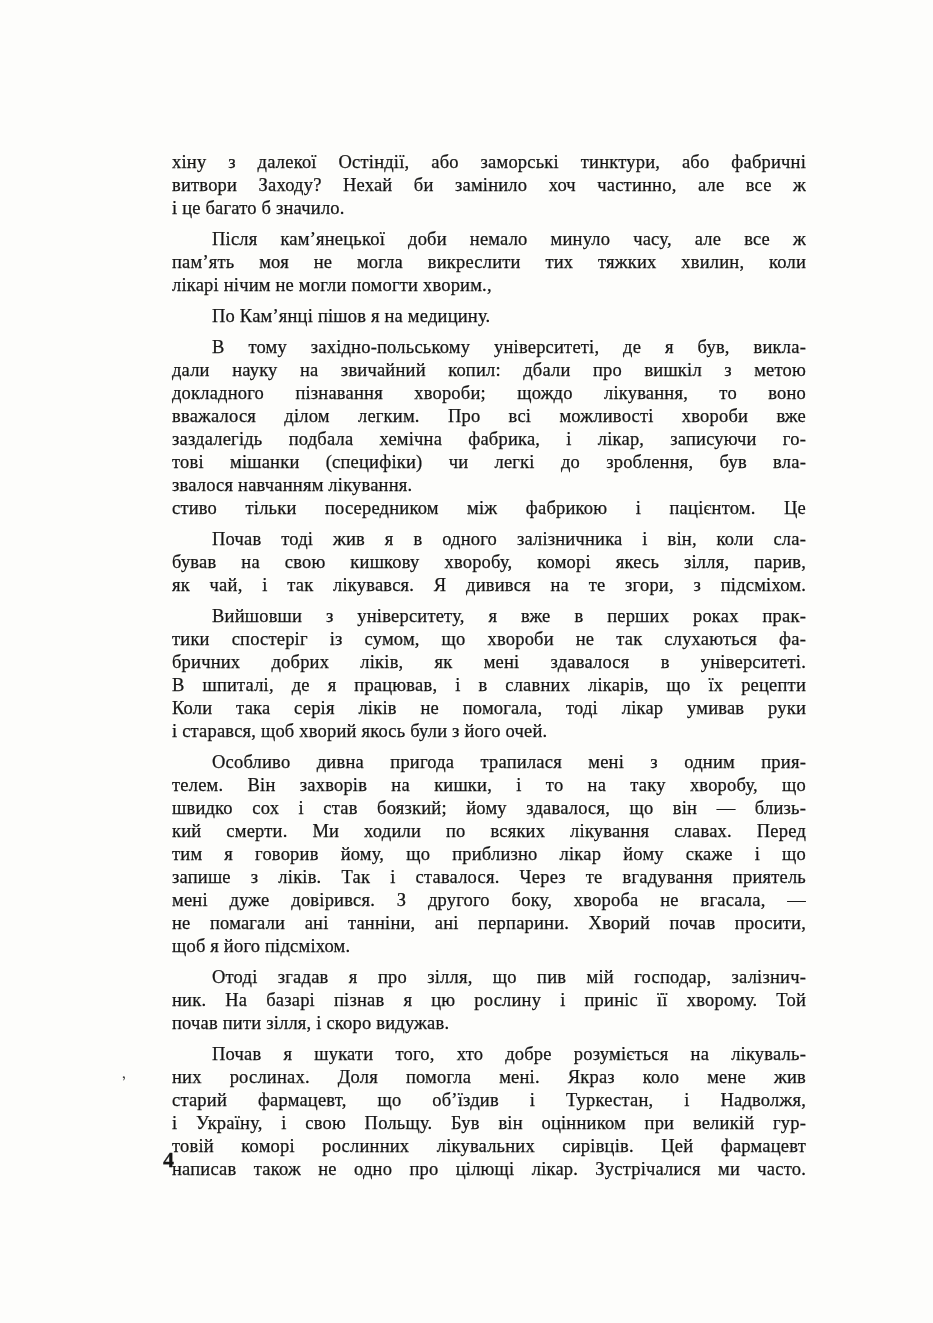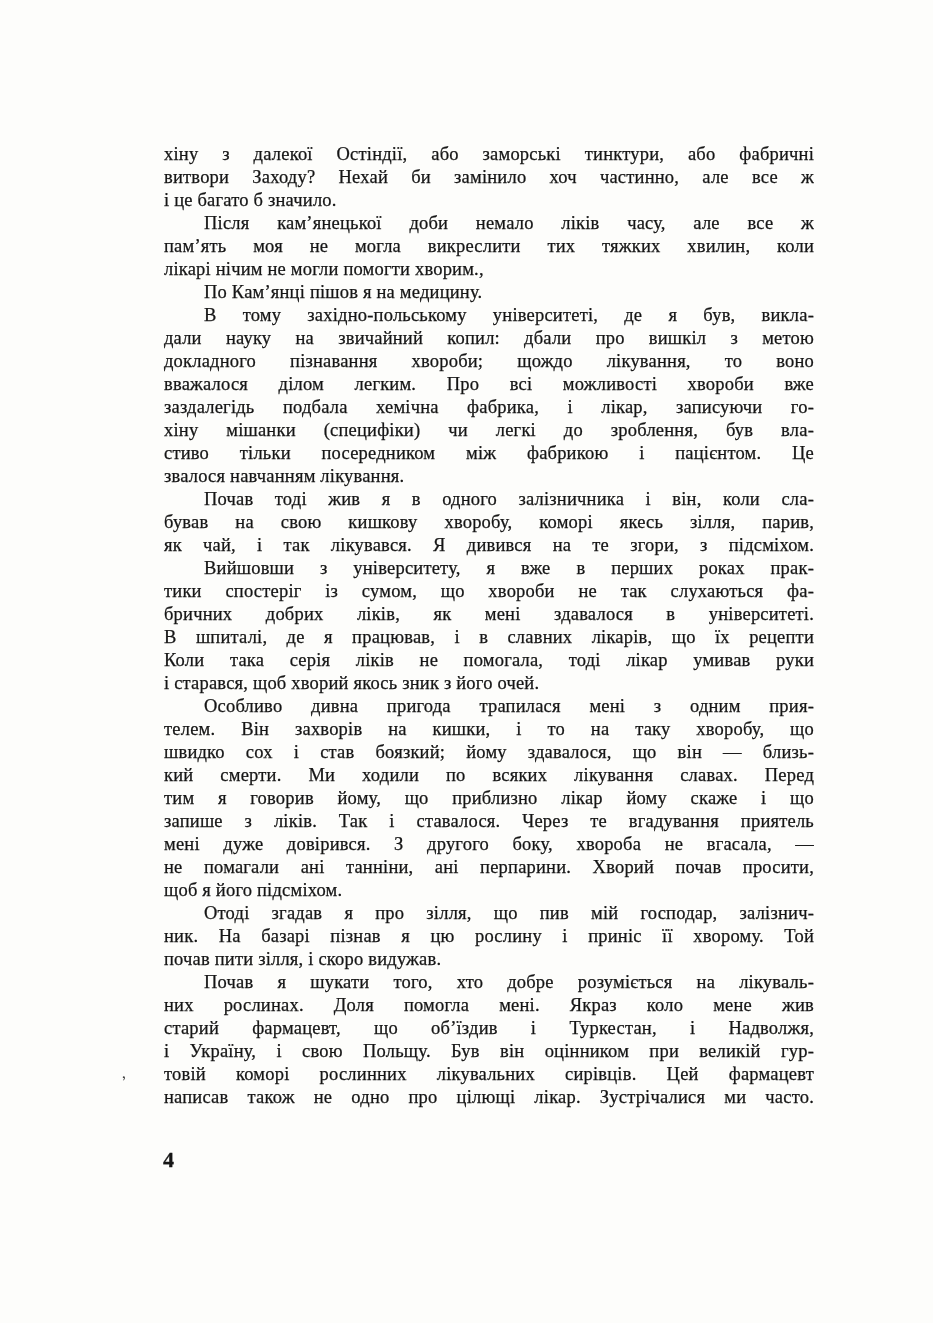--- a/index.html
+++ b/index.html
@@ -20,21 +20,21 @@
     inset: 0;
     background: #fdfdfb;
   }
   .text-block {
     position: absolute;
     left: 164px;
     top: 143px;
     width: 650px;
   }
   .para {
-    margin: 0;
+    margin: 8px;
     padding: 0;
     font-family: Liberation Serif, serif;
   }
   .line {
     font-size: 18.5px;
     line-height: 23px;
     letter-spacing: 0.2px;
     text-align: justify;
     text-align-last: justify;
     -webkit-text-stroke: 0.25px #161616;
@@ -72,53 +72,53 @@
 
   <div class="text-block">
 
     <div class="para">
       <div class="line">хіну з далекої Остіндії, або заморські тинктури, або фабричні</div>
       <div class="line">витвори Заходу? Нехай би замінило хоч частинно, але все ж</div>
       <div class="line end">і це багато б значило.</div>
     </div>
 
     <div class="para">
-      <div class="line indent">Після кам’янецької доби немало ліків часу, але все ж</div>
+      <div class="line indent">Після кам’янецької доби немало минуло часу, але все ж</div>
       <div class="line">пам’ять моя не могла викреслити тих тяжких хвилин, коли</div>
       <div class="line end">лікарі нічим не могли помогти хворим.,</div>
     </div>
 
     <div class="para">
       <div class="line indent end">По Кам’янці пішов я на медицину.</div>
     </div>
 
     <div class="para">
       <div class="line indent">В тому західно-польському університеті, де я був, викла-</div>
       <div class="line">дали науку на звичайний копил: дбали про вишкіл з метою</div>
       <div class="line">докладного пізнавання хвороби; щождо лікування, то воно</div>
       <div class="line">вважалося ділом легким. Про всі можливості хвороби вже</div>
       <div class="line">заздалегідь подбала хемічна фабрика, і лікар, записуючи го-</div>
-      <div class="line">хіну мішанки (специфіки) чи легкі до зроблення, був вла-</div>
+      <div class="line">тові мішанки (специфіки) чи легкі до зроблення, був вла-</div>
+      <div class="line end">звалося навчанням лікування.</div>
       <div class="line">стиво тільки посередником між фабрикою і пацієнтом. Це</div>
-      <div class="line end">звалося навчанням лікування.</div>
     </div>
 
     <div class="para">
       <div class="line indent">Почав тоді жив я в одного залізничника і він, коли сла-</div>
       <div class="line">бував на свою кишкову хворобу, коморі якесь зілля, парив,</div>
       <div class="line">як чай, і так лікувався. Я дивився на те згори, з підсміхом.</div>
     </div>
 
     <div class="para">
       <div class="line indent">Вийшовши з університету, я вже в перших роках прак-</div>
       <div class="line">тики спостеріг із сумом, що хвороби не так слухаються фа-</div>
       <div class="line">бричних добрих ліків, як мені здавалося в університеті.</div>
       <div class="line">В шпиталі, де я працював, і в славних лікарів, що їх рецепти</div>
       <div class="line">Коли така серія ліків не помогала, тоді лікар умивав руки</div>
-      <div class="line end">і старався, щоб хворий якось зник з його очей.</div>
+      <div class="line end">і старався, щоб хворий якось були з його очей.</div>
     </div>
 
     <div class="para">
       <div class="line indent">Особливо дивна пригода трапилася мені з одним прия-</div>
       <div class="line">телем. Він захворів на кишки, і то на таку хворобу, що</div>
       <div class="line">швидко сох і став боязкий; йому здавалося, що він — близь-</div>
       <div class="line">кий смерти. Ми ходили по всяких лікування славах. Перед</div>
       <div class="line">тим я говорив йому, що приблизно лікар йому скаже і що</div>
       <div class="line">запише з ліків. Так і ставалося. Через те вгадування приятель</div>
       <div class="line">мені дуже довірився. З другого боку, хвороба не вгасала, —</div>

